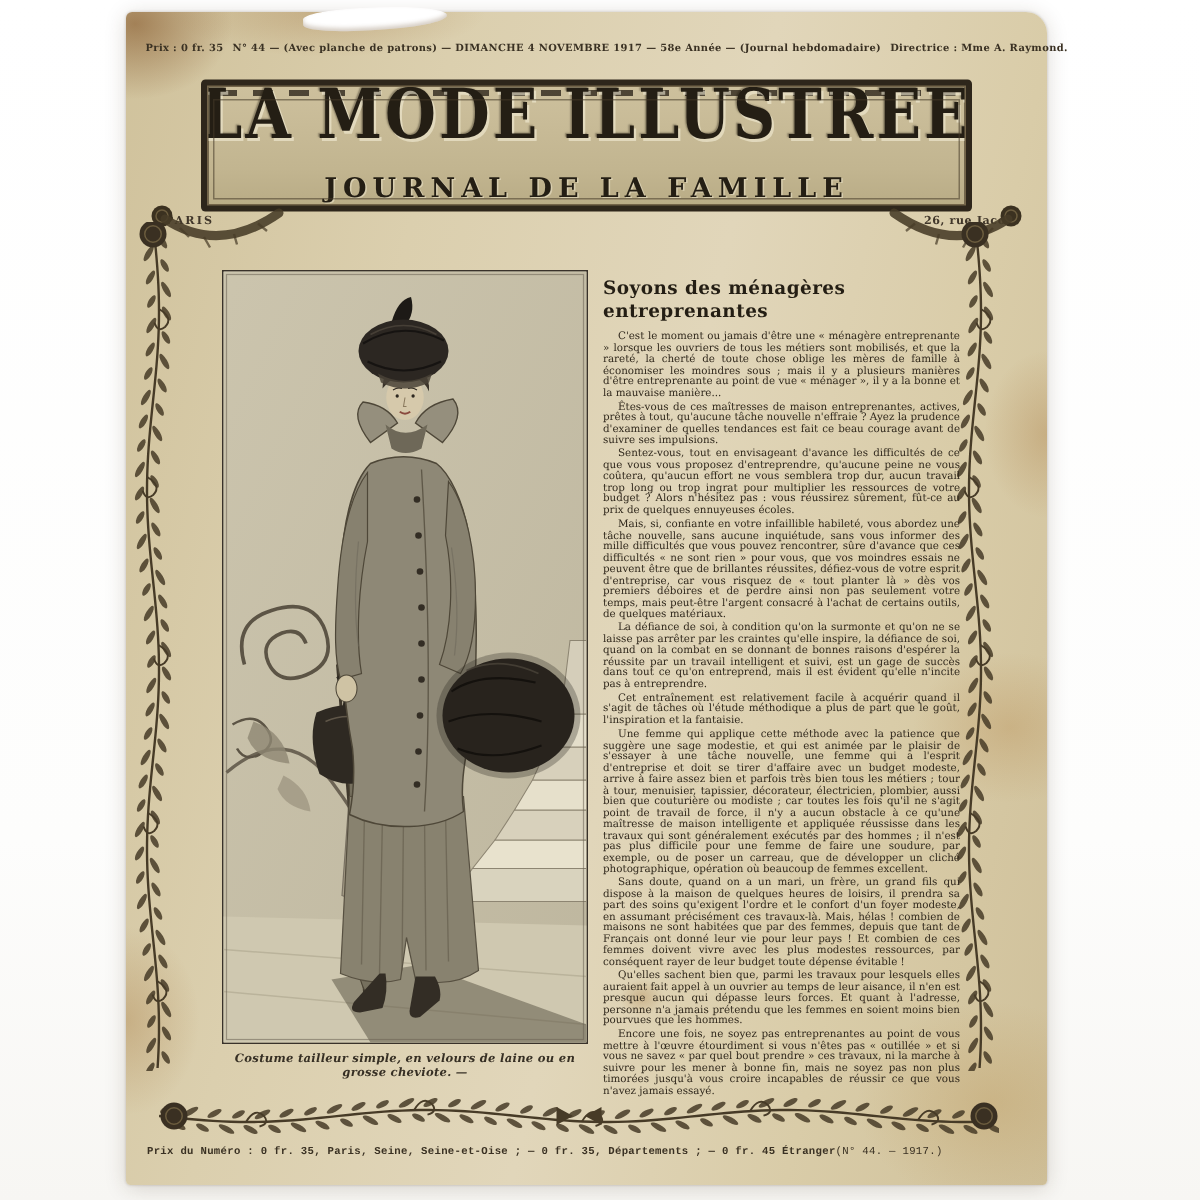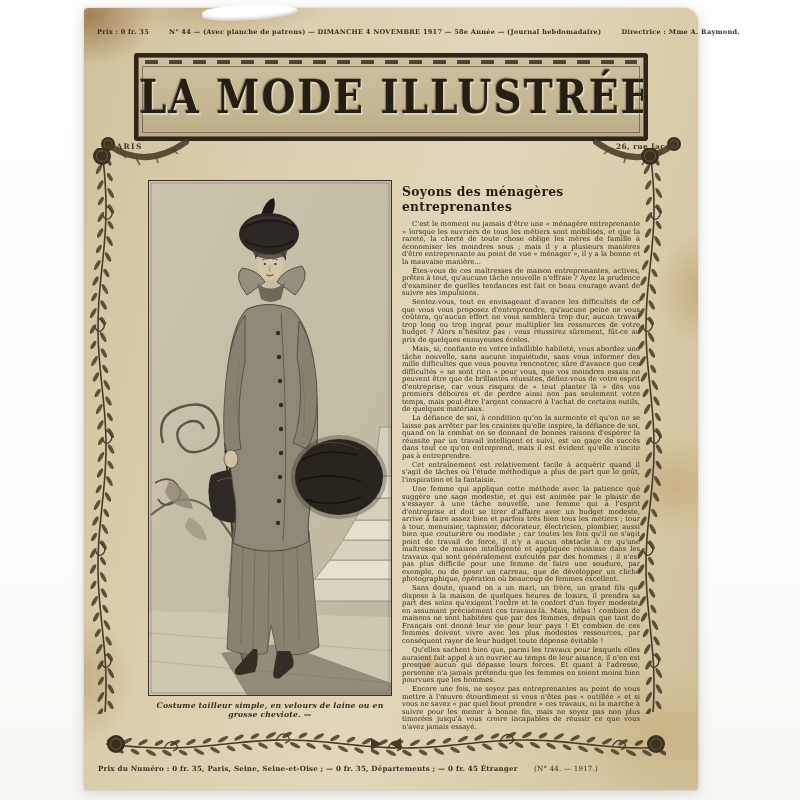--- a/index.html
+++ b/index.html
@@ -13,26 +13,26 @@
       radial-gradient(140px 40px at 22% 0%, rgba(150,100,45,.28), rgba(150,100,45,0) 75%),
       radial-gradient(60px 80px at 100% 36%, rgba(165,115,55,.30), rgba(165,115,55,0) 70%),
       radial-gradient(90px 70px at 96% 61%, rgba(175,125,60,.28), rgba(175,125,60,0) 72%),
       radial-gradient(120px 90px at 94% 93%, rgba(185,145,80,.30), rgba(185,145,80,0) 75%),
       radial-gradient(70px 90px at 0% 86%, rgba(160,110,50,.30), rgba(160,110,50,0) 70%),
       radial-gradient(26px 20px at 34% 63%, rgba(160,110,50,.25), rgba(160,110,50,0) 75%),
       radial-gradient(20px 16px at 56% 84%, rgba(160,110,50,.30), rgba(160,110,50,0) 75%),
       linear-gradient(103deg,#d0c29c 0%,#dbcfae 28%,#e1d6ba 55%,#d9cca8 78%,#cfc09a 100%);
   }
   .tear{position:absolute;left:118px;top:-3px;width:96px;height:15px;background:#fff;border-radius:46% 54% 60% 40%;transform:rotate(-2.4deg);box-shadow:inset 0 -2px 3px rgba(90,60,25,.25);}
-  .topline{position:absolute;left:13px;right:13px;top:20px;display:flex;justify-content:space-between;gap:20px;
+  .topline{position:absolute;left:13px;right:13px;top:20px;display:flex;justify-content:space-between;gap:6px;
     font-size:6.6px;letter-spacing:.25px;color:#3a3123;font-weight:700;white-space:nowrap;}
   .topline .mid{flex:1;text-align:right;}
   .masthead{position:absolute;left:50px;top:45px;width:514px;height:88px;background:#2e261b;border-radius:3px;padding:4px;box-sizing:border-box;}
   .masthead-inner{position:relative;height:100%;box-sizing:border-box;border:1px solid #736449;background:linear-gradient(180deg,#cdc09d,#c2b590 70%,#b9ac86);
-    display:flex;flex-direction:row;align-items:center;justify-content:space-between;overflow:hidden;}
+    display:flex;flex-direction:column;align-items:center;justify-content:space-between;overflow:hidden;}
   .masthead-inner::before{content:"";position:absolute;left:6px;right:6px;top:2px;height:4px;
     background:repeating-linear-gradient(90deg,#2e261b 0 13px, rgba(46,38,27,0) 13px 24px);opacity:.8;}
   .masthead-inner::after{content:"";position:absolute;left:3px;right:3px;top:8px;bottom:3px;border:1px solid rgba(70,58,40,.55);pointer-events:none;}
   .mast-title{font-weight:700;font-size:39px;line-height:1;letter-spacing:2px;color:#241e14;transform:scaleY(1.18);
     text-shadow:1.5px 1.5px 0 rgba(248,242,220,.55), -1px -1px 1px rgba(20,14,6,.35);white-space:nowrap;}
   .mast-sub{font-weight:700;font-size:18px;letter-spacing:4px;color:#241e14;margin-top:4px;
     text-shadow:1px 1px 0 rgba(248,242,220,.45);white-space:nowrap;}
   .cityrow{position:absolute;left:26px;right:22px;top:134px;display:flex;justify-content:space-between;
     font-size:7.4px;font-weight:700;letter-spacing:1.4px;color:#40362a;}
   .address{letter-spacing:.4px;font-weight:700;}
@@ -46,21 +46,21 @@
   .figure-block{position:absolute;left:64px;top:172px;width:248px;}
   .fig-frame{width:242px;height:514px;border:1.5px solid #39322a;background:#c5bea6;box-sizing:content-box;}
   .fig-frame svg{display:block;}
   .caption{margin-top:5px;width:256px;margin-left:-6px;text-align:center;color:#362f24;font-style:italic;}
   .caption-lead{font-size:7.7px;font-weight:700;letter-spacing:.2px;line-height:1.2;}
   .caption-detail{font-size:6.5px;line-height:1.3;margin-top:1px;color:#453c2e;}
   .article-col{position:absolute;left:318px;top:176px;width:238px;height:552px;overflow:hidden;color:#31291d;}
   .article-title{font-size:12.3px;font-weight:700;text-align:left;letter-spacing:.3px;margin:0 0 7px 0;color:#241e14;}
   .article-body p{font-size:6.9px;line-height:1.09;text-align:justify;text-indent:10px;margin:0 0 1.6px 0;}
   .footer{position:absolute;left:14px;top:756px;width:500px;display:flex;justify-content:space-between;
-    font-size:7.1px;font-weight:700;letter-spacing:.2px;color:#3a3123;white-space:nowrap;}
+    font-size:7.1px;font-weight:700;letter-spacing:.2px;color:#3a3123;white-space:nowrap;font-family:Liberation Mono, monospace;}
   .footer .issue{font-weight:400;}
 </style>
 </head>
 <body>
 
 <div class="photo">
   <div class="paper">
     <div class="tear"></div>
 
     <div class="topline">

